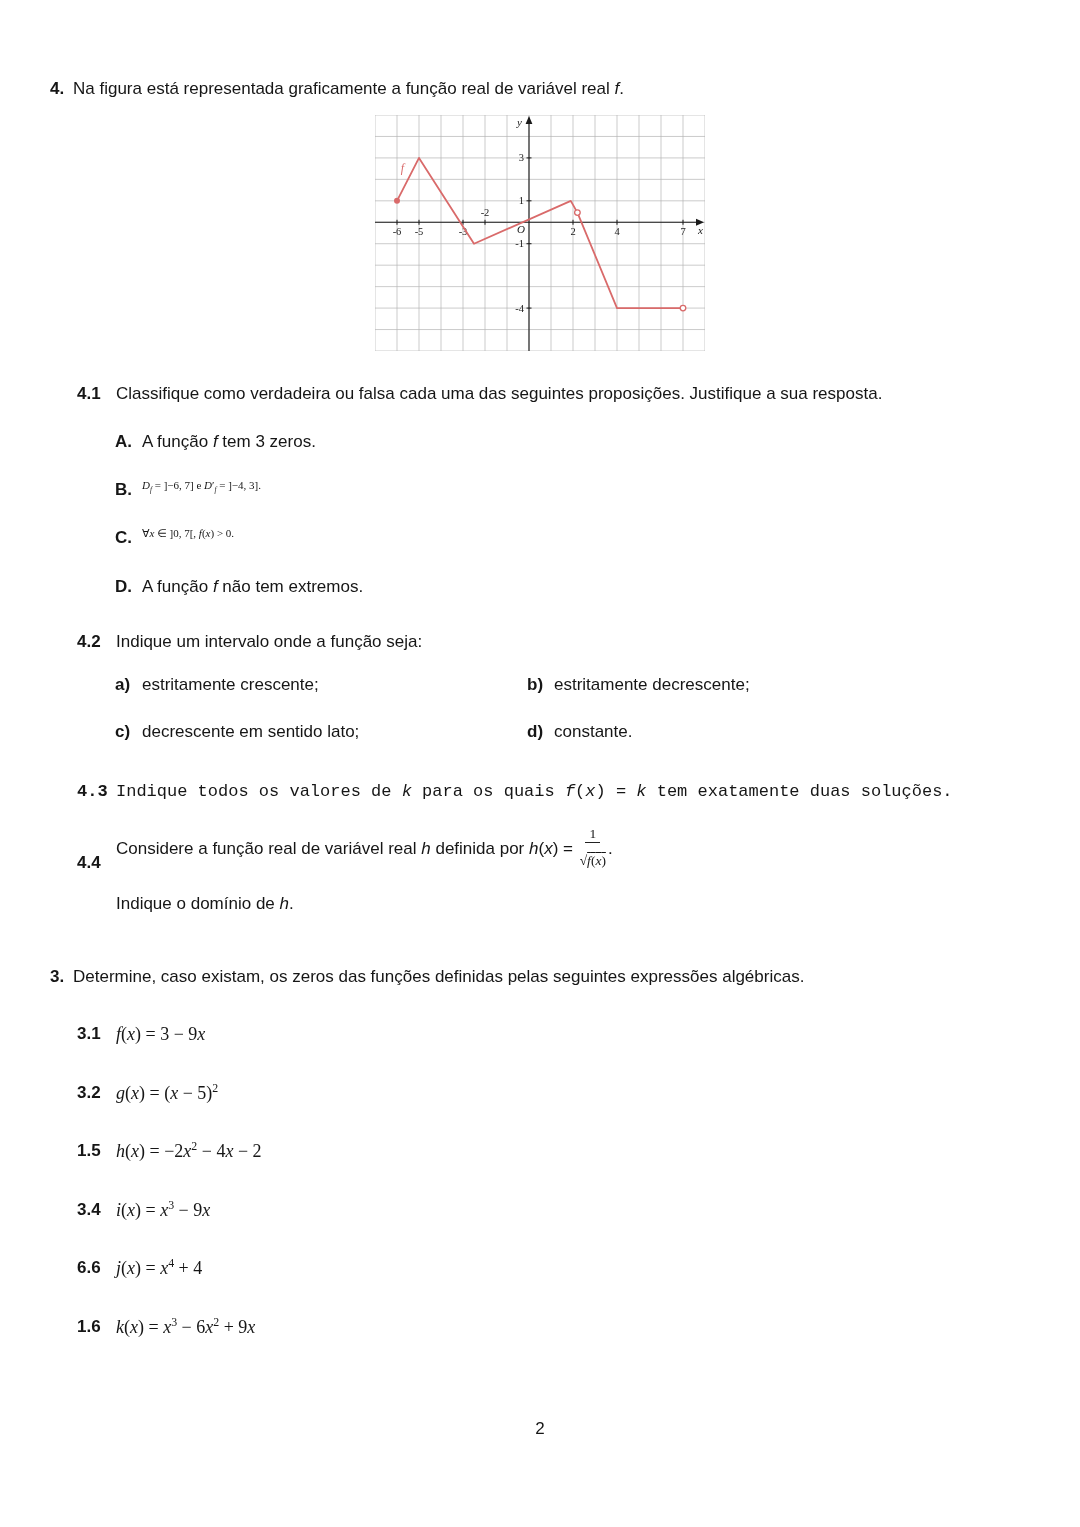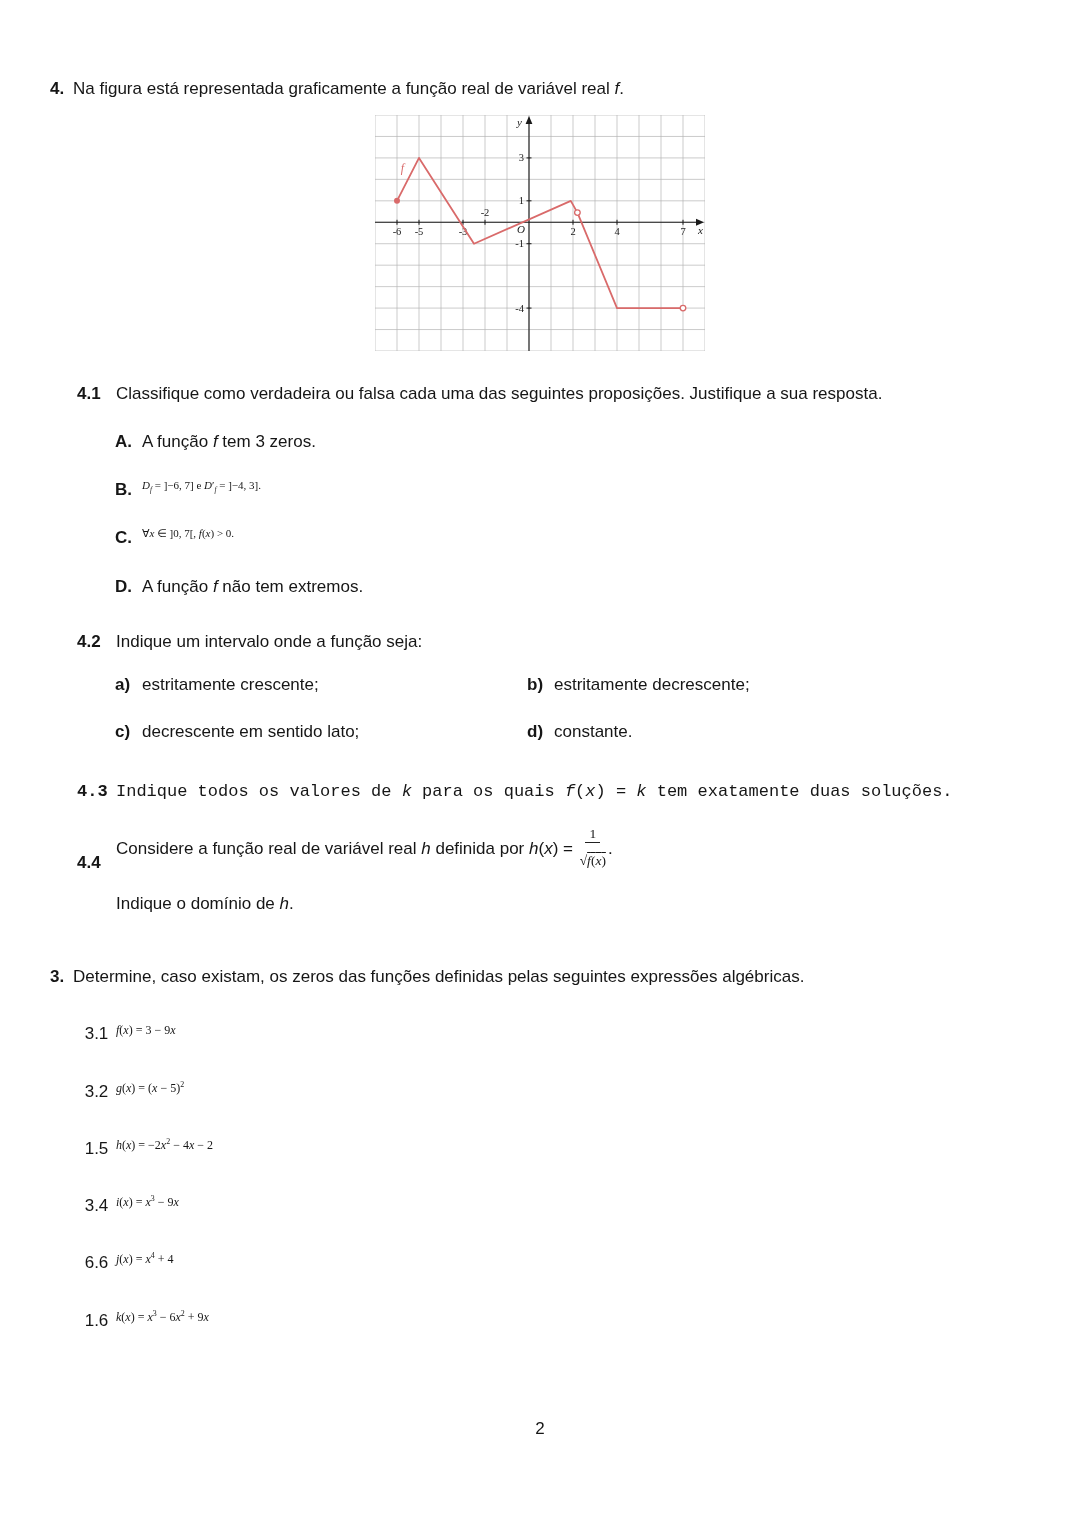--- a/index.html
+++ b/index.html
@@ -42,22 +42,22 @@
   .tick{font:10.5px "Liberation Serif",serif;fill:#222;}
   .axis-letter{font:italic 11px "Liberation Serif",serif;fill:#222;}
   .curve-label{font:italic 12px "Liberation Serif",serif;}
   .mt-q41{margin-top:0;}
   .mt-q42{margin-top:34px;}
   .mt-q43{margin-top:38px;font-family:Liberation Mono, monospace;}
   .mt-q44{margin-top:24px;align-items:flex-end;}
   .indent2{margin-left:66px;margin-top:20px;}
   .mt-q3{margin-top:52px;}
   .exprrow{display:flex;margin-left:27px;margin-top:36px;}
-  .exprrow .qnum{font-weight:400;min-width:39px;text-align:center;}
-  .exprrow .math{font-size:12px;}
+  .exprrow .qnum{font-weight:700;min-width:39px;}
+  .exprrow .math{font-size:18px;}
   .pagenum{position:absolute;left:0;right:0;bottom:88px;text-align:center;font-size:17px;color:#161616;}
 </style>
 </head>
 <body>
 
 <div class="page">
 
   <div class="mainq">
     <span class="qnum">4.</span>
     <span class="math-line">Na figura está representada graficamente a função real de variável real <i>f</i>.</span>

